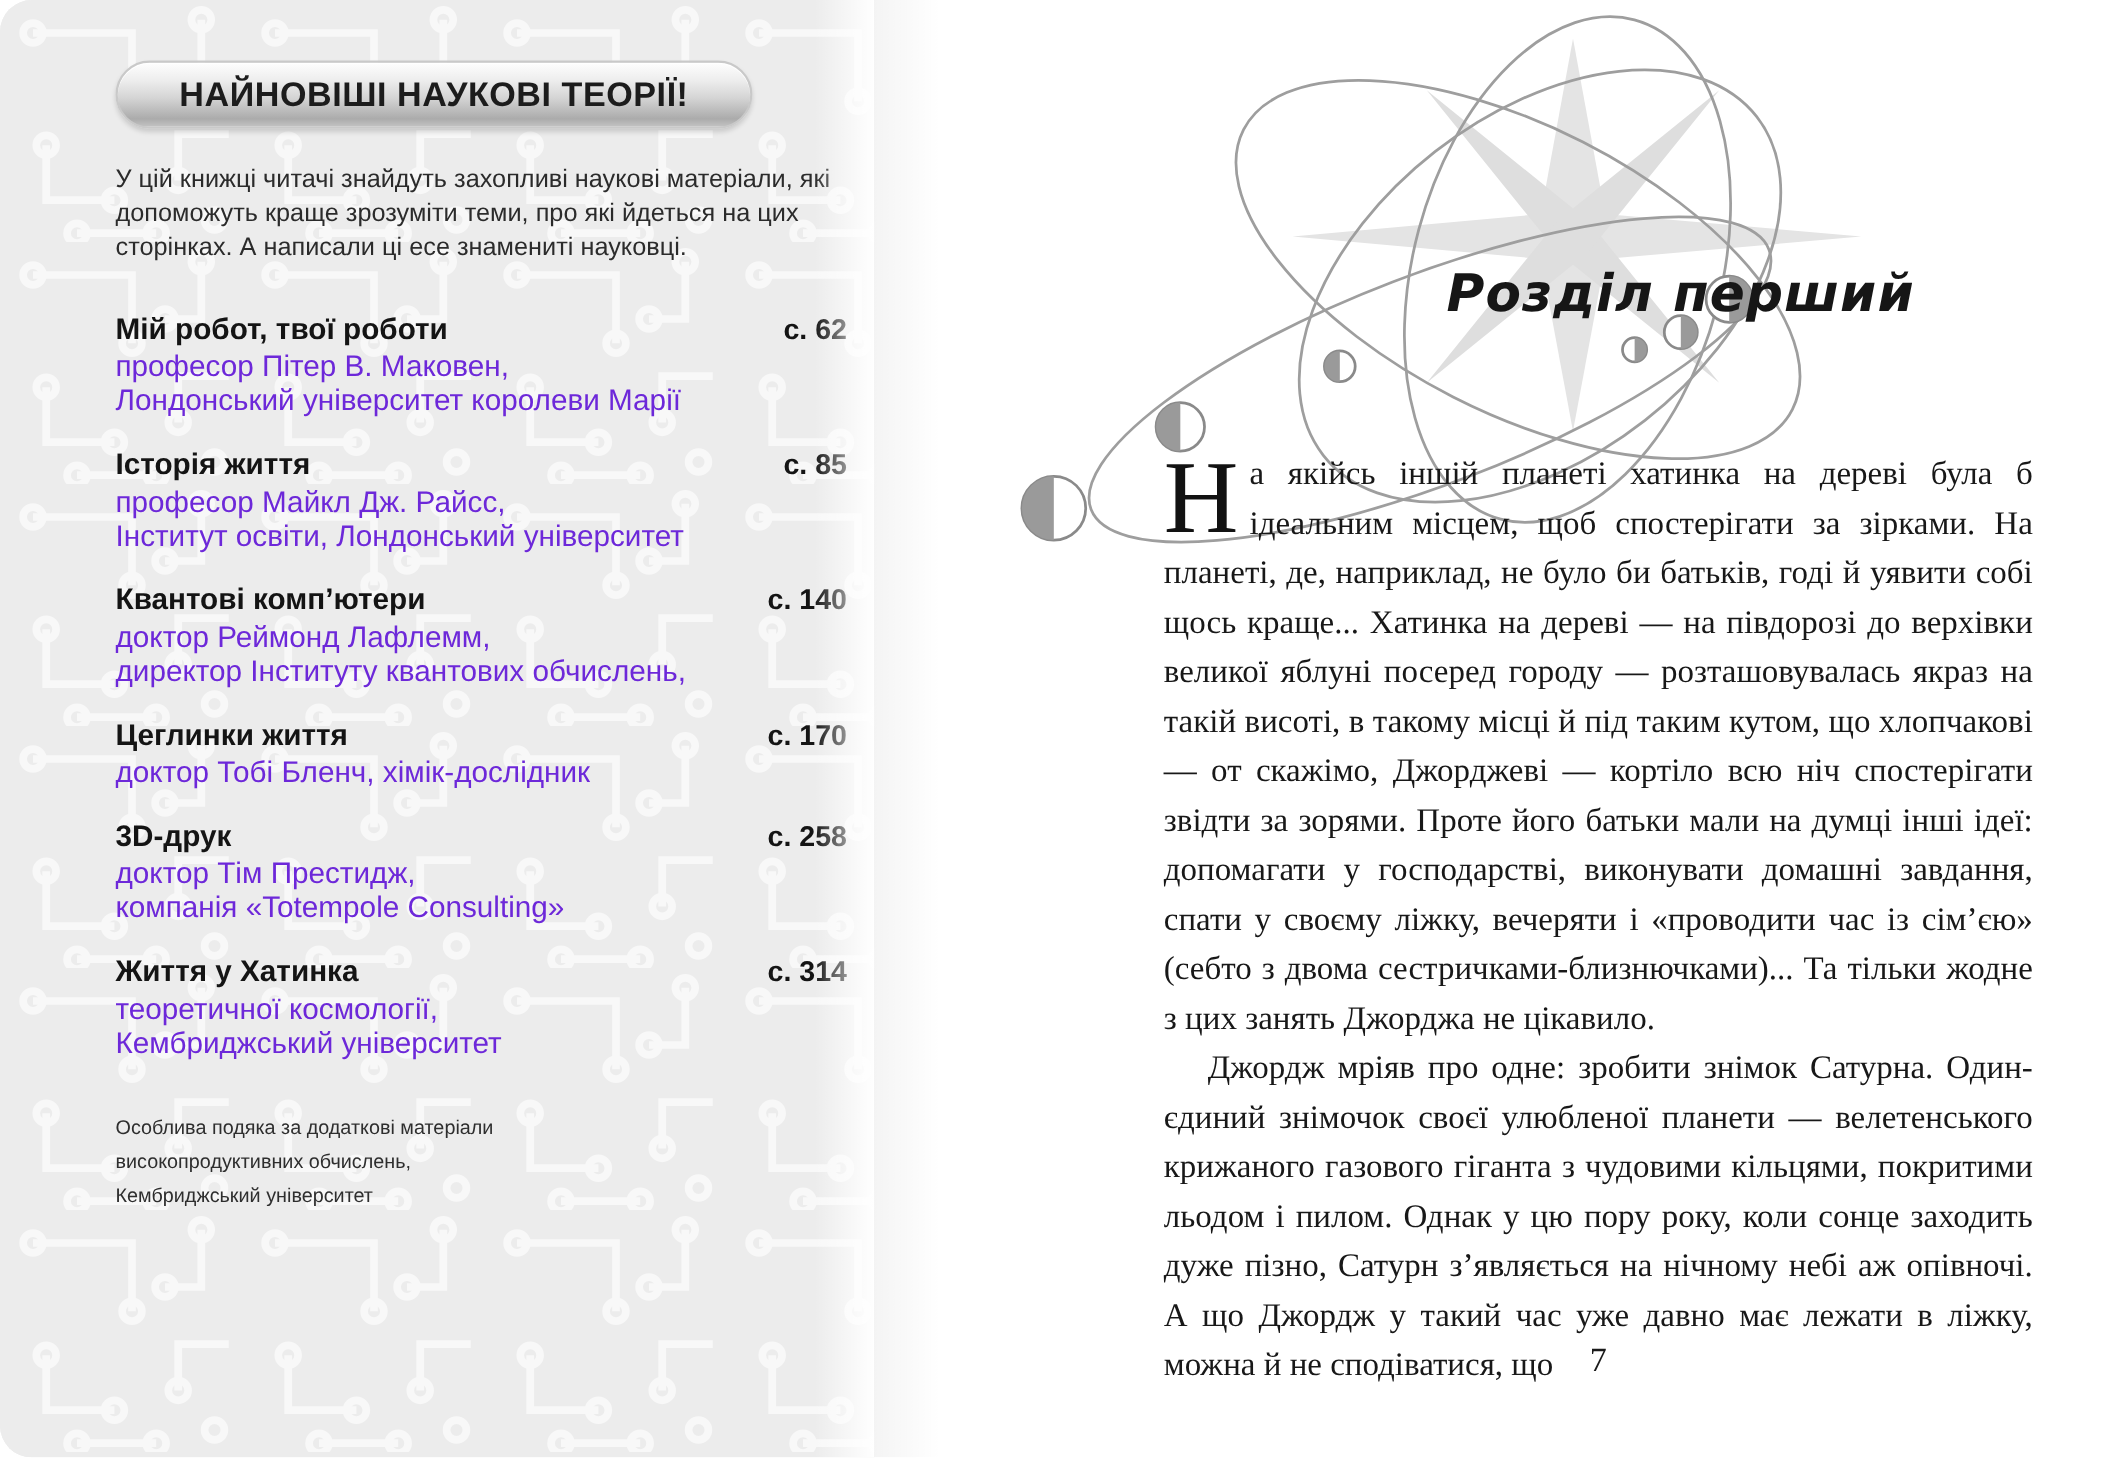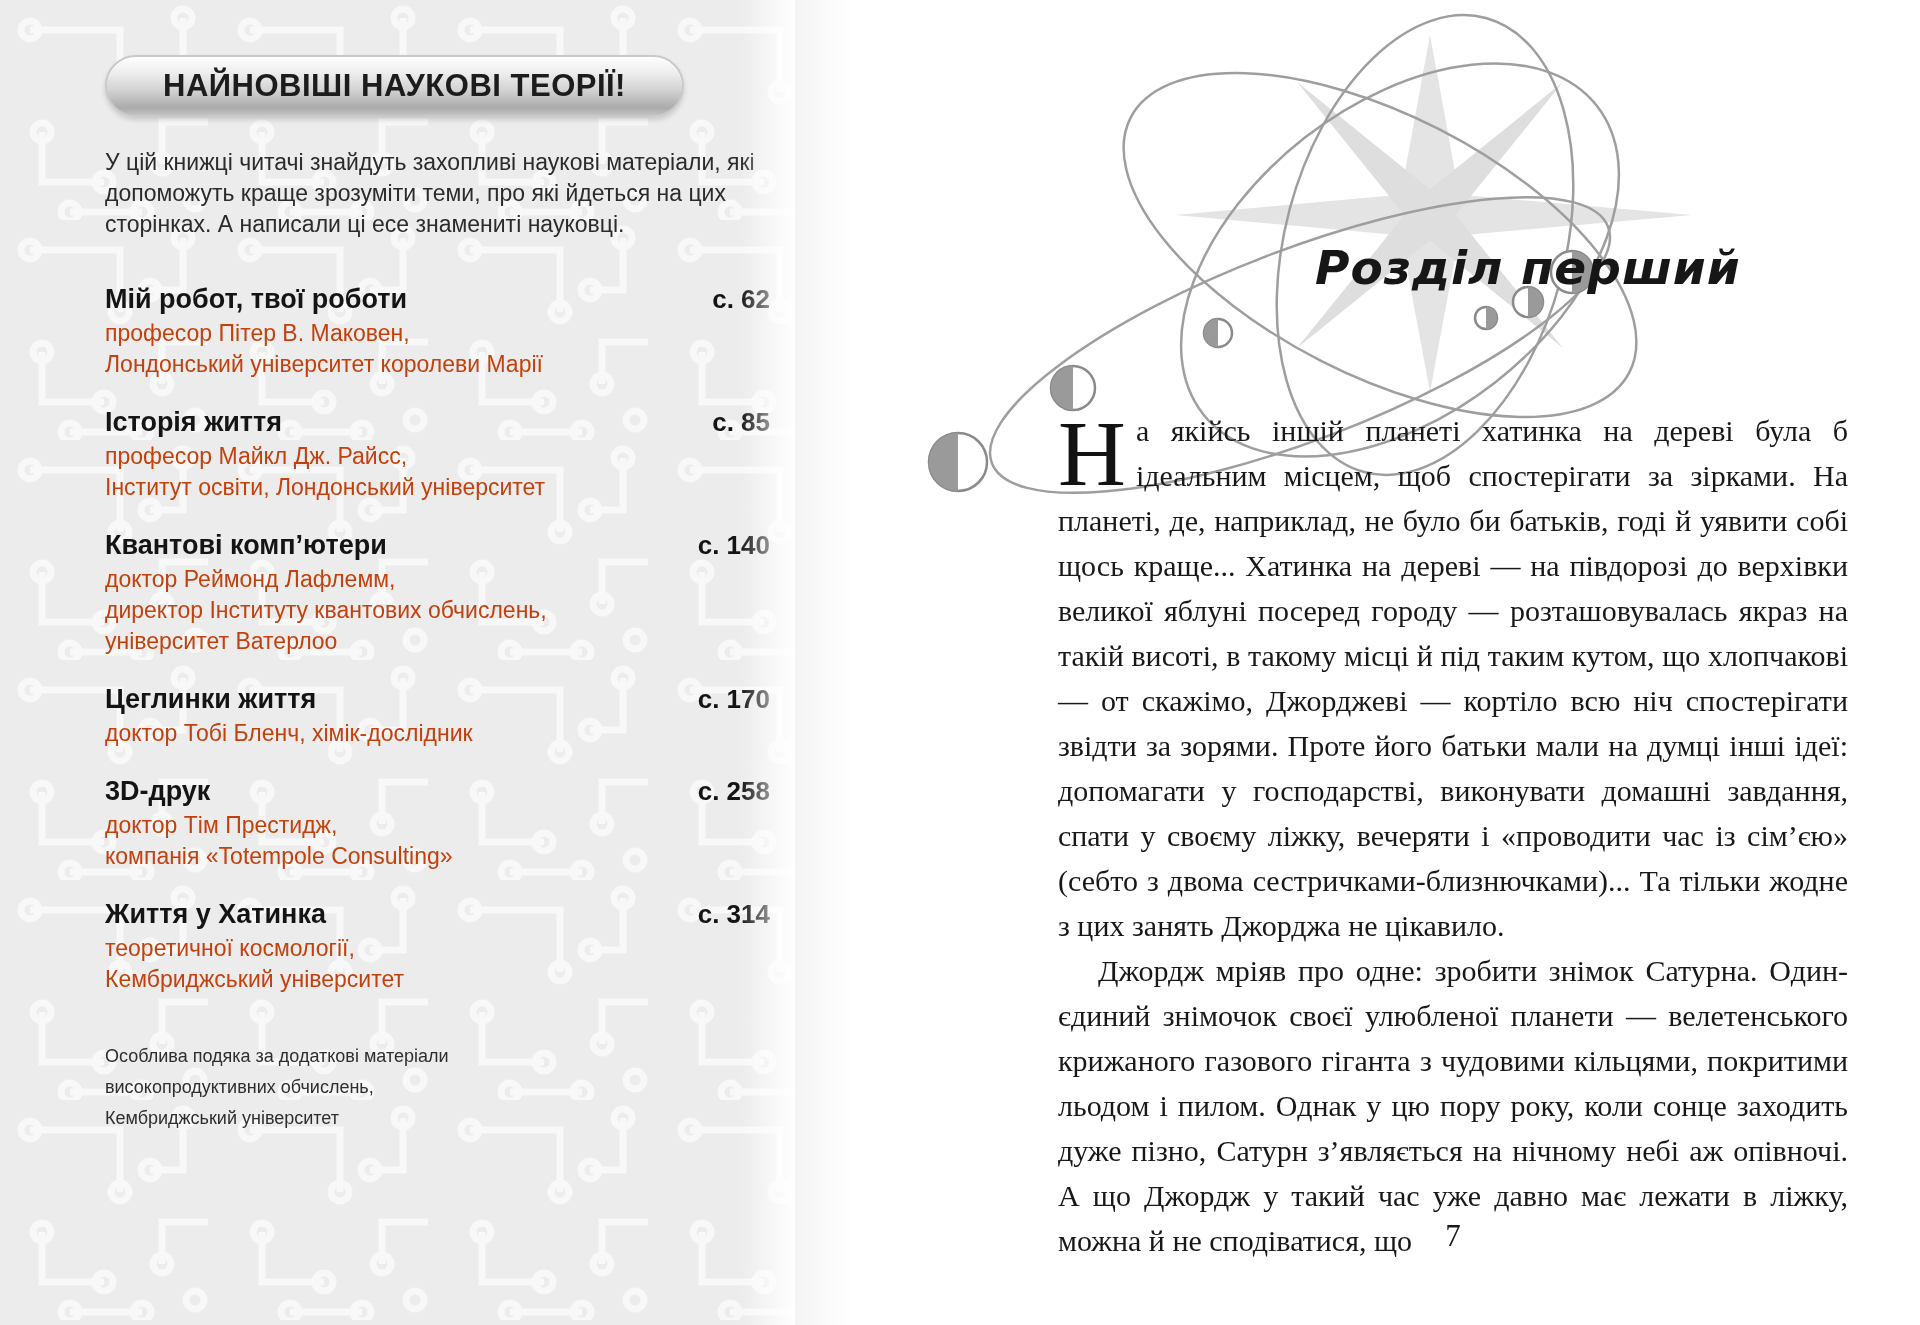--- a/index.html
+++ b/index.html
@@ -1,18 +1,18 @@
 <!DOCTYPE html>
 <html><head>
 <meta charset="utf-8">
 <style>
   html,body{margin:0;padding:0;background:#fff;}
   .stage{
     position:relative;width:1920px;height:1325px;overflow:hidden;
-    background:#ffffff;font-family:"Liberation Sans",sans-serif;
+    background:#ffffff;font-family:"Liberation Sans",sans-serif;border-radius:29px;
   }
   
   .left-page{position:absolute;left:0;top:0;width:795px;height:1325px;background:#ececec;}
   .circuit-bg{position:absolute;left:0;top:0;}
   .left-page::after{
     content:"";position:absolute;right:0;top:0;width:55px;height:100%;
     background:linear-gradient(to right, rgba(255,255,255,0), #ffffff);
   }
   .left-content{position:absolute;left:105px;top:55px;width:665px;}
   .banner{
@@ -25,21 +25,21 @@
   .banner span{font-size:31px;font-weight:bold;color:#1c1c1c;letter-spacing:0.5px;}
   .intro{
     margin:30px 0 0 0;width:672px;
     font-size:23px;line-height:31px;color:#2b2b2b;
   }
   .entries{margin-top:44px;}
   .entry{margin-bottom:27px;}
   .entry-head{display:flex;justify-content:space-between;align-items:baseline;margin-bottom:3px;}
   .entry-title{font-size:27px;font-weight:bold;color:#141414;}
   .entry-page{font-size:26px;font-weight:bold;color:#141414;}
-  .entry-author{font-size:23px;line-height:31px;color:#c2410c;}
+  .entry-author{font-size:27px;line-height:31px;color:#6d28d9;}
   .ack{margin-top:46px;font-size:18px;line-height:31px;color:#2e2e2e;}
   
   .gutter{
     position:absolute;left:795px;top:0;width:60px;height:1325px;
     background:linear-gradient(to right, rgba(0,0,0,0.045), rgba(0,0,0,0));
   }
   
   .right-page{position:absolute;left:855px;top:0;width:1065px;height:1325px;background:#ffffff;}
   .chapter-art{position:absolute;left:25px;top:10px;pointer-events:none;}
   .chapter-title{
@@ -122,21 +122,20 @@
           <div class="entry-author">Інститут освіти, Лондонський університет</div>
         </div>
 
         <div class="entry">
           <div class="entry-head">
             <span class="entry-title">Квантові комп’ютери</span>
             <span class="entry-page">с. 140</span>
           </div>
           <div class="entry-author">доктор Реймонд Лафлемм,</div>
           <div class="entry-author">директор Інституту квантових обчислень,</div>
-          <div class="entry-author">університет Ватерлоо</div>
         </div>
 
         <div class="entry">
           <div class="entry-head">
             <span class="entry-title">Цеглинки життя</span>
             <span class="entry-page">с. 170</span>
           </div>
           <div class="entry-author">доктор Тобі Бленч, хімік-дослідник</div>
         </div>
 

